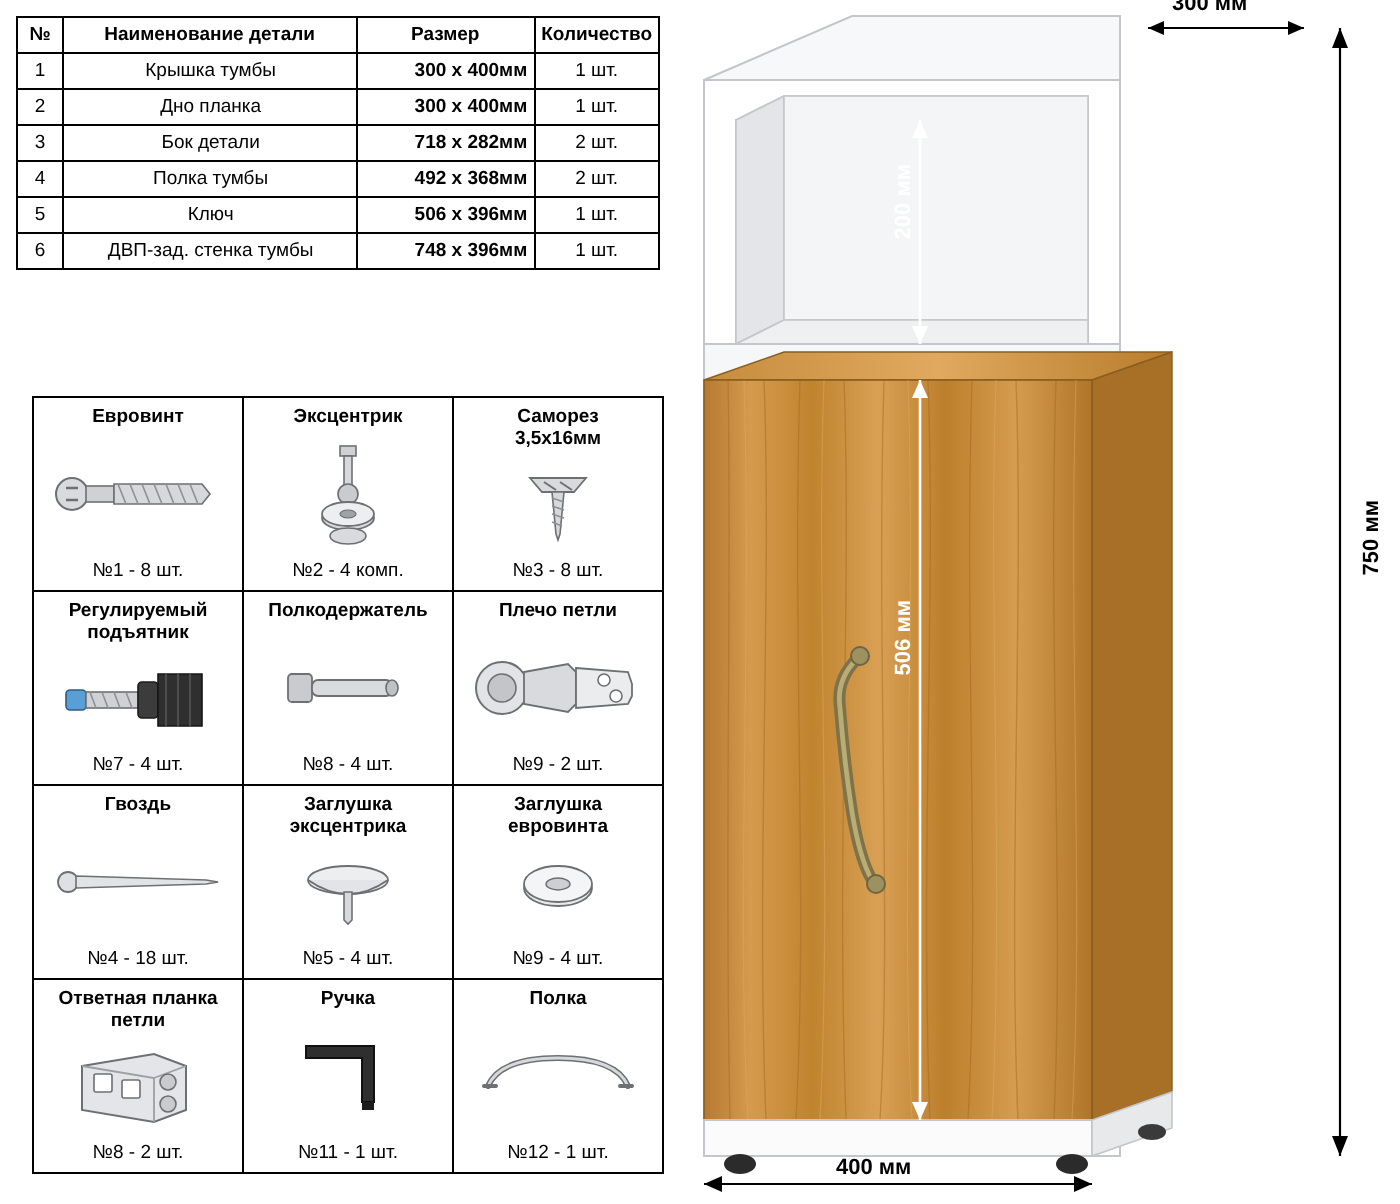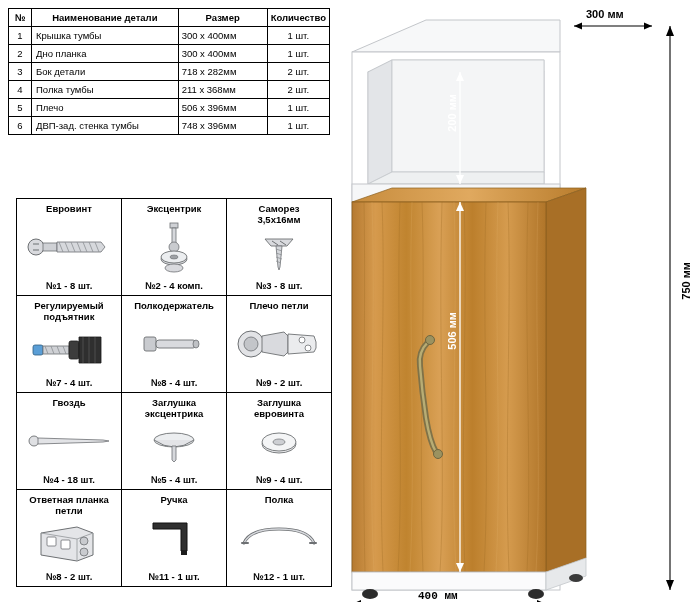--- a/index.html
+++ b/index.html
@@ -30,22 +30,22 @@
     padding: 1px 3px;
     height: 15px;
     line-height: 13px;
   }
   .parts-table th {
     font-weight: bold;
     text-align: center;
     font-size: 9.5px;
   }
   .parts-table td.num { text-align: center; width: 16px; }
-  .parts-table td.name { text-align: left; padding-left: 4px; }
-  .parts-table td.size { text-align: left; width: 82px; }
+  .parts-table td.name { text-align: center; padding-left: 4px; }
+  .parts-table td.size { text-align: right; width: 82px; font-weight: bold; }
   .parts-table td.qty { text-align: center; width: 52px; }
 
   
   .hw-grid {
     position: absolute;
     left: 16px;
     top: 198px;
     width: 312px;
     border-collapse: collapse;
     table-layout: fixed;
@@ -73,30 +73,30 @@
   }
   .hw-art {
     flex: 1 1 auto;
     display: flex;
     align-items: center;
     justify-content: center;
     width: 100%;
   }
   .hw-qty {
     font-size: 9.5px;
-    font-weight: bold;
+    font-weight: normal;
     text-align: center;
     line-height: 11px;
   }
 
   
   .cabinet-area {
     position: absolute;
     left: 330px;
-    top: 12px;
+    top: 0;
     width: 370px;
     height: 446px;
   }
 
   .dim-label {
     position: absolute;
     font-size: 11px;
     font-weight: bold;
     color: #000;
     white-space: nowrap;
@@ -136,26 +136,26 @@
     </tr>
     <tr>
       <td class="num">3</td>
       <td class="name">Бок детали</td>
       <td class="size">718 х 282мм</td>
       <td class="qty">2 шт.</td>
     </tr>
     <tr>
       <td class="num">4</td>
       <td class="name">Полка тумбы</td>
-      <td class="size">211 х 368мм</td>
+      <td class="size">492 х 368мм</td>
       <td class="qty">2 шт.</td>
     </tr>
     <tr>
       <td class="num">5</td>
-      <td class="name">Плечо</td>
+      <td class="name">Ключ</td>
       <td class="size">506 х 396мм</td>
       <td class="qty">1 шт.</td>
     </tr>
     <tr>
       <td class="num">6</td>
       <td class="name">ДВП-зад. стенка тумбы</td>
       <td class="size">748 х 396мм</td>
       <td class="qty">1 шт.</td>
     </tr>
   </tbody>
@@ -469,14 +469,14 @@
       <path d="M22 592 L216 592"></path>
       <path d="M22 592 l9 -4 v8 z" fill="#000" stroke="none"></path>
       <path d="M216 592 l-9 -4 v8 z" fill="#000" stroke="none"></path>
     </g>
   </svg>
 
   <div class="dim-label" style="left:256px; top:-4px;">300 мм</div>
   <div class="dim-label vert white" style="left:116px; top:82px;">200 мм</div>
   <div class="dim-label vert white" style="left:116px; top:300px;">506 мм</div>
   <div class="dim-label vert" style="left:350px; top:250px;">750 мм</div>
-  <div class="dim-label" style="left:88px; top:578px;font-family:Liberation Mono, monospace;">400 мм</div>
+  <div class="dim-label" style="left:88px; top:578px;">400 мм</div>
 </div>
 
 </body></html>

